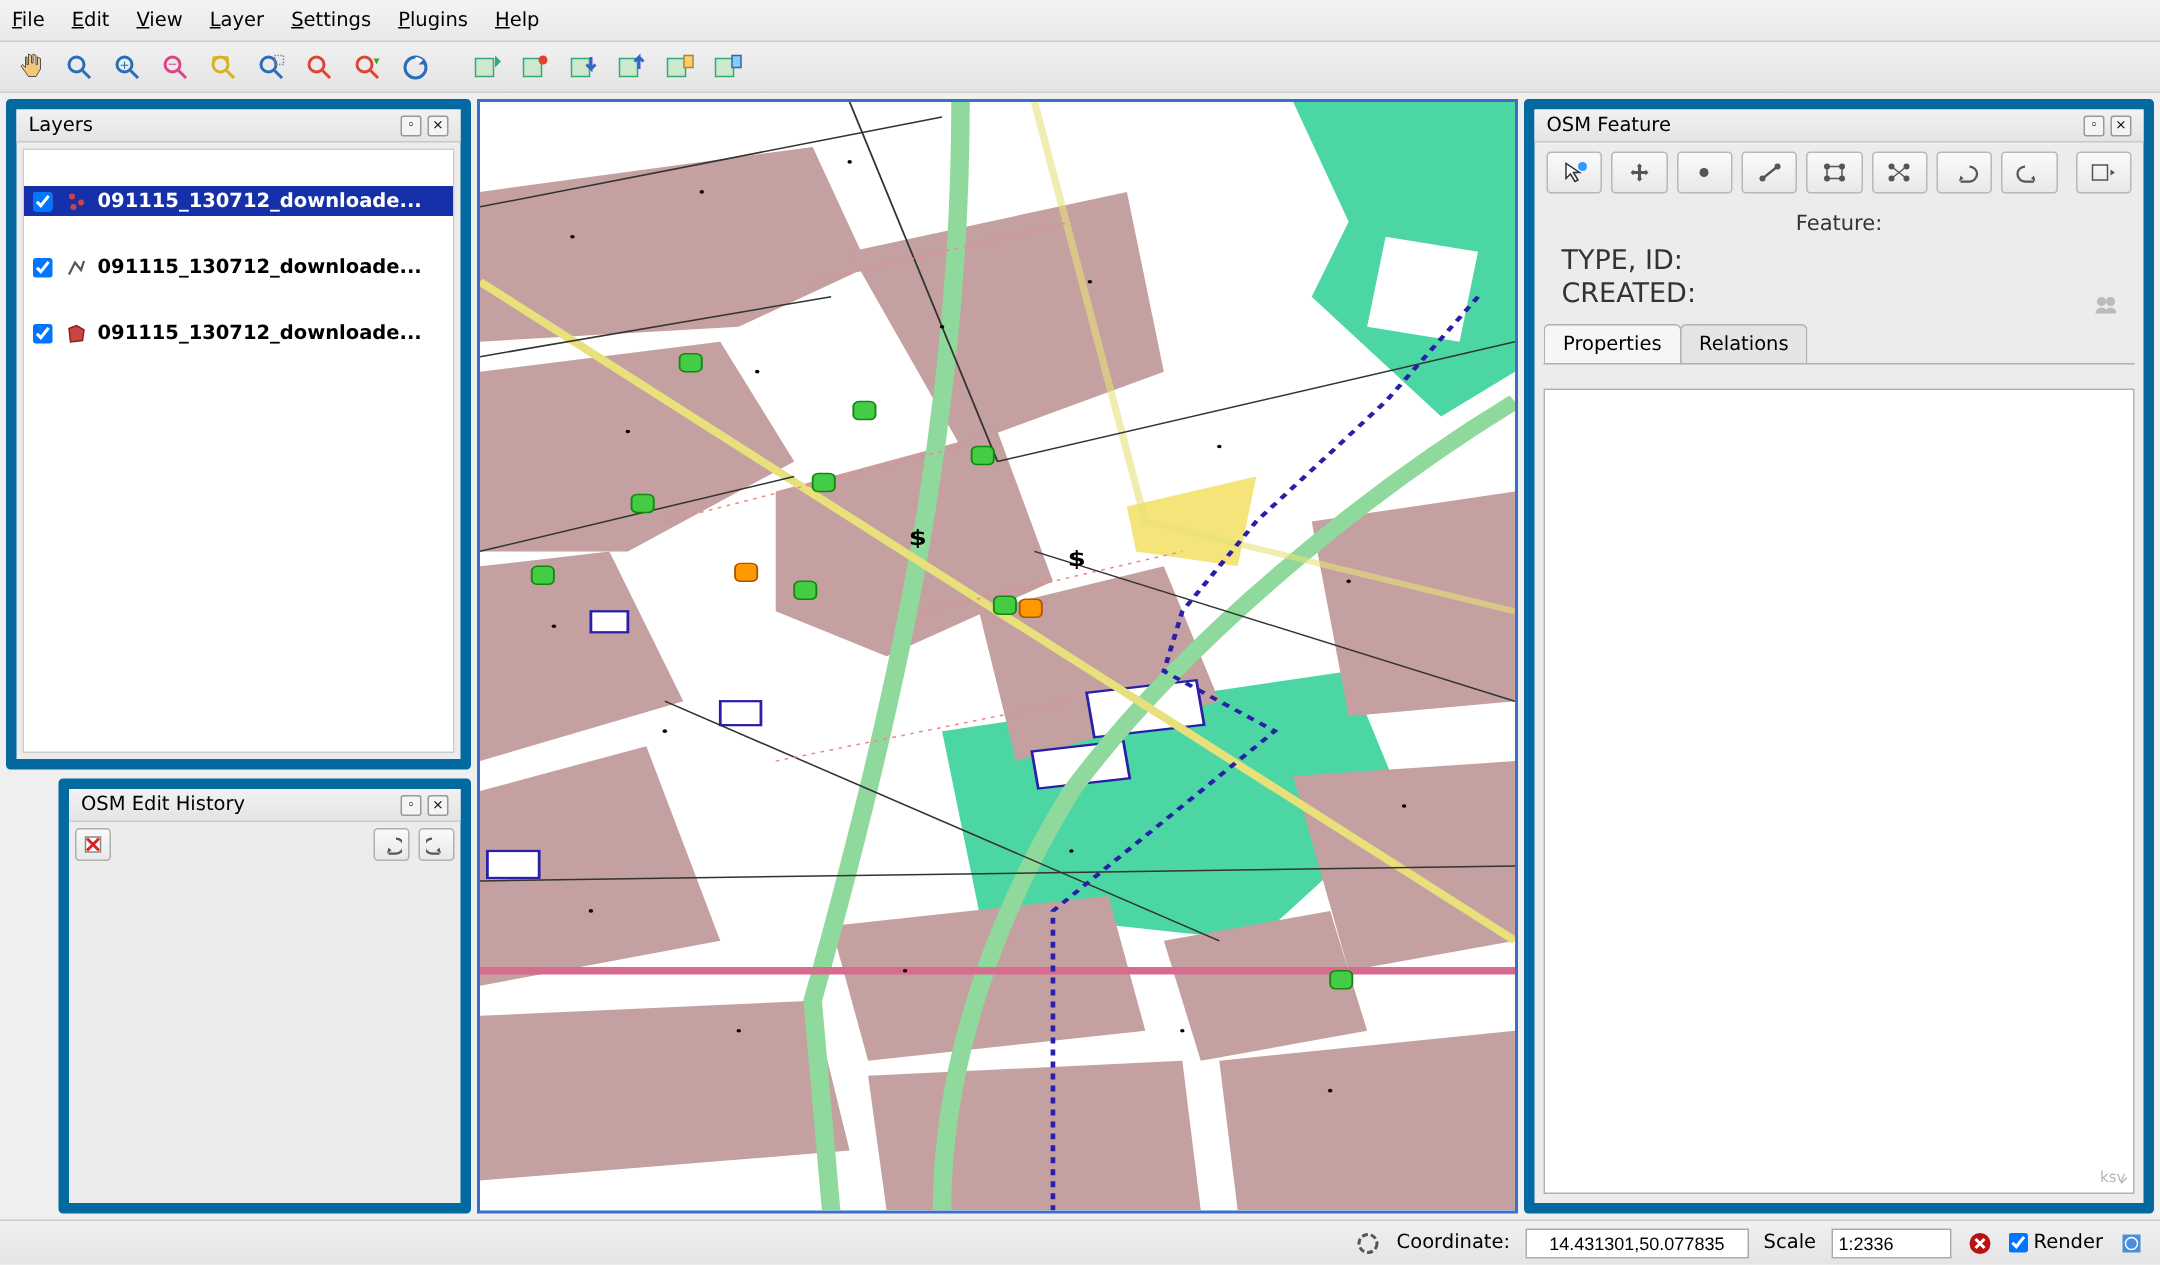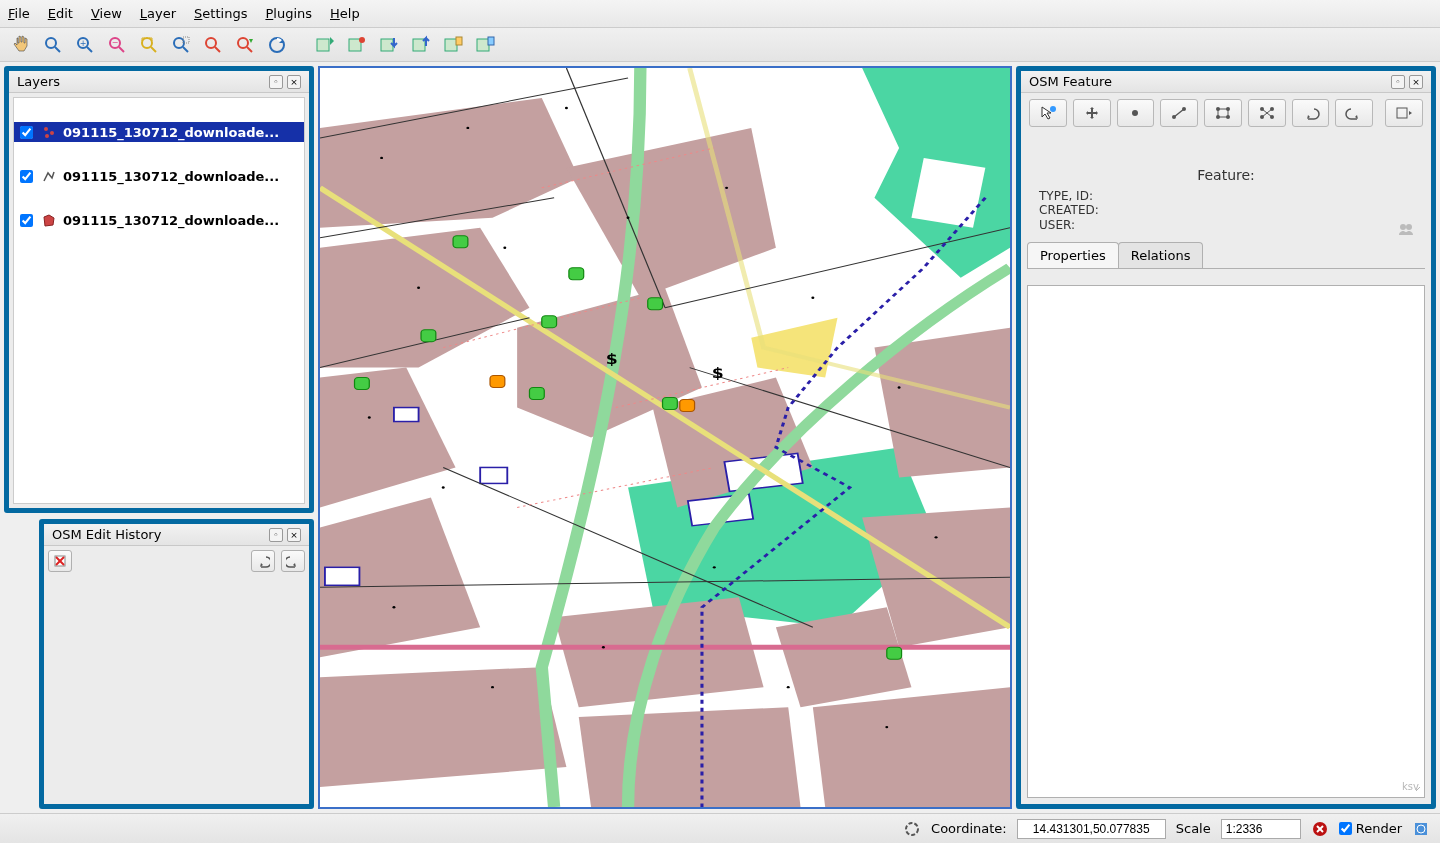--- a/index.html
+++ b/index.html
@@ -5,21 +5,21 @@
 * { box-sizing: border-box; margin: 0; padding: 0; }
 body { font-family: "DejaVu Sans", Arial, sans-serif; font-size: 13px; background: #efefef; width: 1440px; height: 843px; overflow: hidden; position: relative; }
 .menubar { background: linear-gradient(#f4f4f4,#e8e8e8); border-bottom: 1px solid #ccc; padding: 4px 8px; display: flex; gap: 18px; height: 28px; align-items: center; text-align: right; }
 .menubar .menu-item { cursor: default; }
 .menubar .menu-item .accel { text-decoration: underline; }
 .toolbar { background: linear-gradient(#f0f0f0,#e4e4e4); border-bottom: 1px solid #ccc; padding: 4px 8px; display: flex; gap: 6px; height: 34px; align-items: center; }
 .tool-btn { width: 26px; height: 26px; display: flex; align-items: center; justify-content: center; border: 1px solid transparent; border-radius: 3px; cursor: default; }
 .tool-sep { width: 10px; }
 .workspace { position: absolute; top: 62px; left: 0; right: 0; bottom: 30px; display: flex; }
 .left-col { width: 318px; display: flex; flex-direction: column; padding: 4px; gap: 6px; }
-.panel { background: #ececec; border: 5px solid #0369a1; border-radius: 3px; display: flex; flex-direction: column; min-height: 0; }
+.panel { background: #ececec; border: 7px solid #0369a1; border-radius: 3px; display: flex; flex-direction: column; min-height: 0; }
 .panel-title { padding: 3px 8px; font-size: 13px; display: flex; align-items: center; gap: 4px; background: linear-gradient(#f2f2f2,#e4e4e4); border-bottom: 1px solid #c8c8c8; }
 .panel-title .spacer { flex: 1; }
 .panel-title .pbtn { width: 14px; height: 14px; border: 1px solid #999; border-radius: 2px; background: #f4f4f4; font-size: 9px; display: flex; align-items: center; justify-content: center; cursor: default; }
 .layers-body { flex: 1; background: #fff; margin: 4px; border: 1px solid #ccc; overflow: auto; }
 .layer-row { display: flex; align-items: center; gap: 6px; padding: 2px 4px; font-weight: bold; white-space: nowrap; overflow: hidden; margin-top: 24px; }
 .layer-row.selected { background: #1530a8; color: #fff; }
 .layer-row input { margin: 0 2px; }
 .layer-icon { width: 16px; height: 16px; display: inline-flex; align-items: center; justify-content: center; }
 .history-panel { height: 290px; margin-left: 35px; }
 .history-body { flex: 1; display: flex; flex-direction: column; padding: 4px; gap: 4px; }
@@ -27,22 +27,22 @@
 .hbtn { width: 24px; height: 22px; border: 1px solid #b0b0b0; border-radius: 3px; background: linear-gradient(#fafafa,#e8e8e8); display: flex; align-items: center; justify-content: center; cursor: default; }
 .history-list { flex: 1; background: #fff; border: 1px solid #ccc; }
 .history-item { padding: 2px 6px; }
 .history-item.selected { background: #1530a8; color: #fff; }
 .map-canvas { flex: 1; margin: 4px 0; border: 2px solid #3a6fc8; background: #fff; position: relative; overflow: hidden; }
 .right-col { width: 428px; padding: 4px; display: flex; flex-direction: column; }
 .osm-feature { flex: 1; }
 .feat-toolbar { display: flex; gap: 6px; padding: 6px 8px; align-items: center; }
 .feat-toolbar .fbtn { width: 44px; height: 28px; border: 1px solid #b8b8b8; border-radius: 3px; background: linear-gradient(#fafafa,#e8e8e8); display: flex; align-items: center; justify-content: center; cursor: default; }
 .feat-toolbar .fspacer { flex: 1; }
-.feat-header { text-align: center; padding: 6px 0 2px; font-size: 14px; color: #333; margin-top: 28px; }
-.feat-meta { padding: 4px 18px 10px; font-size: 12px; color: #333; line-height: 1.2; position: relative; }
+.feat-header { text-align: center; padding: 6px 0 2px; font-size: 14px; color: #333; }
+.feat-meta { padding: 4px 18px 10px; font-size: 18px; color: #333; line-height: 1.2; position: relative; }
 .feat-meta .meta-icon { position: absolute; right: 16px; bottom: 6px; width: 18px; height: 14px; }
 .tabs { display: flex; gap: 0; border-bottom: 1px solid #b0b0b0; margin: 0 6px; }
 .tab { padding: 5px 12px; border: 1px solid #b0b0b0; border-bottom: none; border-radius: 4px 4px 0 0; background: #e4e4e4; margin-right: -1px; cursor: default; }
 .tab.active { background: #f6f6f6; }
 .tab-body { flex: 1; margin: 16px 6px 6px; background: #fff; border: 1px solid #b0b0b0; position: relative; }
 .tab-body .corner-icon { position: absolute; right: 4px; bottom: 4px; width: 18px; height: 14px; opacity: .6; }
 .statusbar { position: absolute; left: 0; right: 0; bottom: 0; height: 30px; background: linear-gradient(#f0f0f0,#e4e4e4); border-top: 1px solid #ccc; display: flex; align-items: center; justify-content: flex-end; gap: 10px; padding: 0 10px; font-size: 13px; }
 .statusbar input[type=text] { border: 1px solid #aaa; background: #fff; padding: 2px 4px; font-size: 12px; height: 20px; }
 .status-icon { width: 18px; height: 18px; display: inline-flex; align-items: center; justify-content: center; }
 svg { display: block; }
@@ -409,21 +409,20 @@
             <svg width="18" height="16">
               <rect x="2" y="3" width="10" height="10" fill="none" stroke="#555"></rect>
               <path d="M14 6l3 2-3 2z" fill="#555"></path>
             </svg>
           </span>
       </div>
       <div class="feat-header">Feature:</div>
       <div class="feat-meta">
         <div>TYPE, ID:</div>
         <div>CREATED:</div>
-        <div>USER:</div>
         <span class="meta-icon">
             <svg width="18" height="14">
               <circle cx="6" cy="5" r="3" fill="#bbb"></circle>
               <circle cx="12" cy="5" r="3" fill="#bbb"></circle>
               <path d="M2 13c0-3 3-4 4-4s4 1 4 4M8 13c0-3 3-4 4-4s4 1 4 4" fill="#bbb"></path>
             </svg>
           </span>
       </div>
       <div class="tabs">
         <div class="tab active">Properties</div>

